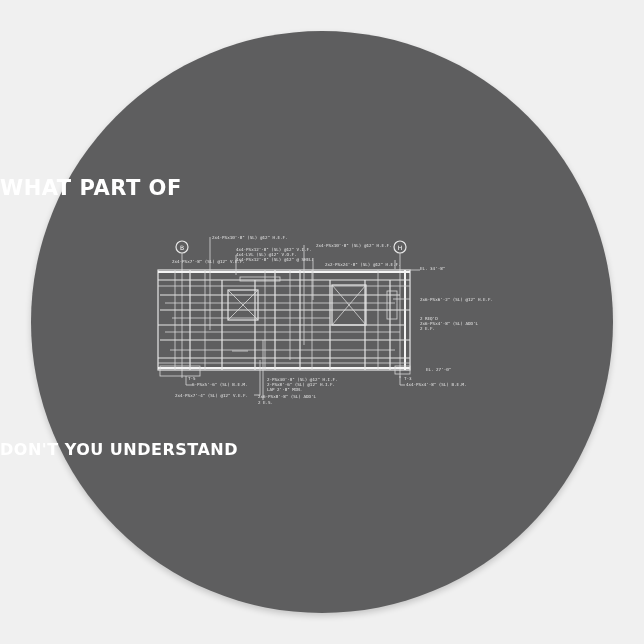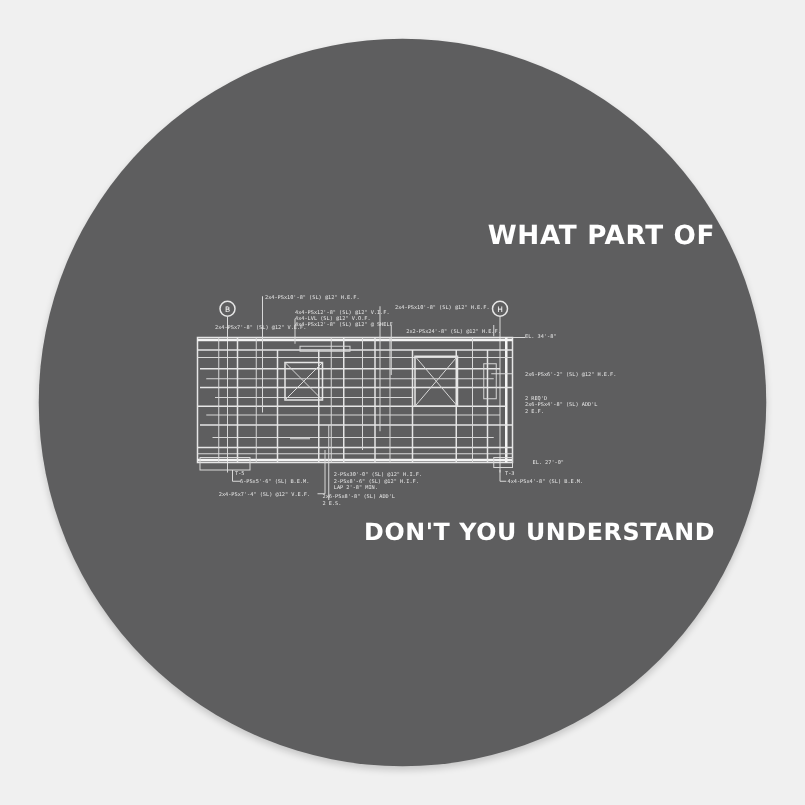--- a/index.html
+++ b/index.html
@@ -3,25 +3,25 @@
   <meta charset="utf-8">
   <style>
     html, body { margin:0; padding:0; }
     body { width:644px; height:644px; background:#f0f0f0; position:relative; overflow:hidden; }
     .sticker {
       position:absolute; left:31px; top:31px; width:582px; height:582px; border-radius:50%;
       background:#5e5e5f;
       box-shadow: 0 3px 6px rgba(0,0,0,0.18);
     }
     .headline {
-      position:absolute; left:0; width:572px; text-align:right; color:#ffffff;
+      position:absolute; left:0; width:572px; text-align:left; color:#ffffff;
       font-family:"DejaVu Sans", sans-serif; font-weight:bold; letter-spacing:0.5px;
     }
     .top-line { top:176px; font-size:21px; }
-    .bottom-line { top:415px; font-size:19px; }
+    .bottom-line { top:440px; font-size:16px; }
     svg.drawing { position:absolute; left:0; top:0; width:644px; height:644px; }
     .ln { stroke:#e6e6e6; stroke-width:1.2; fill:none; }
     .lnb { stroke:#f4f4f4; stroke-width:2; fill:none; }
     .lnt { stroke:#d8d8d8; stroke-width:0.8; fill:none; }
     .note { fill:#e8e8e8; font-family:"DejaVu Sans Mono", monospace; font-size:4.2px; }
     .grid-label { fill:#ffffff; font-family:"DejaVu Sans", sans-serif; font-size:6px; text-anchor:middle; }
   </style>
 </head>
 <body>
 

